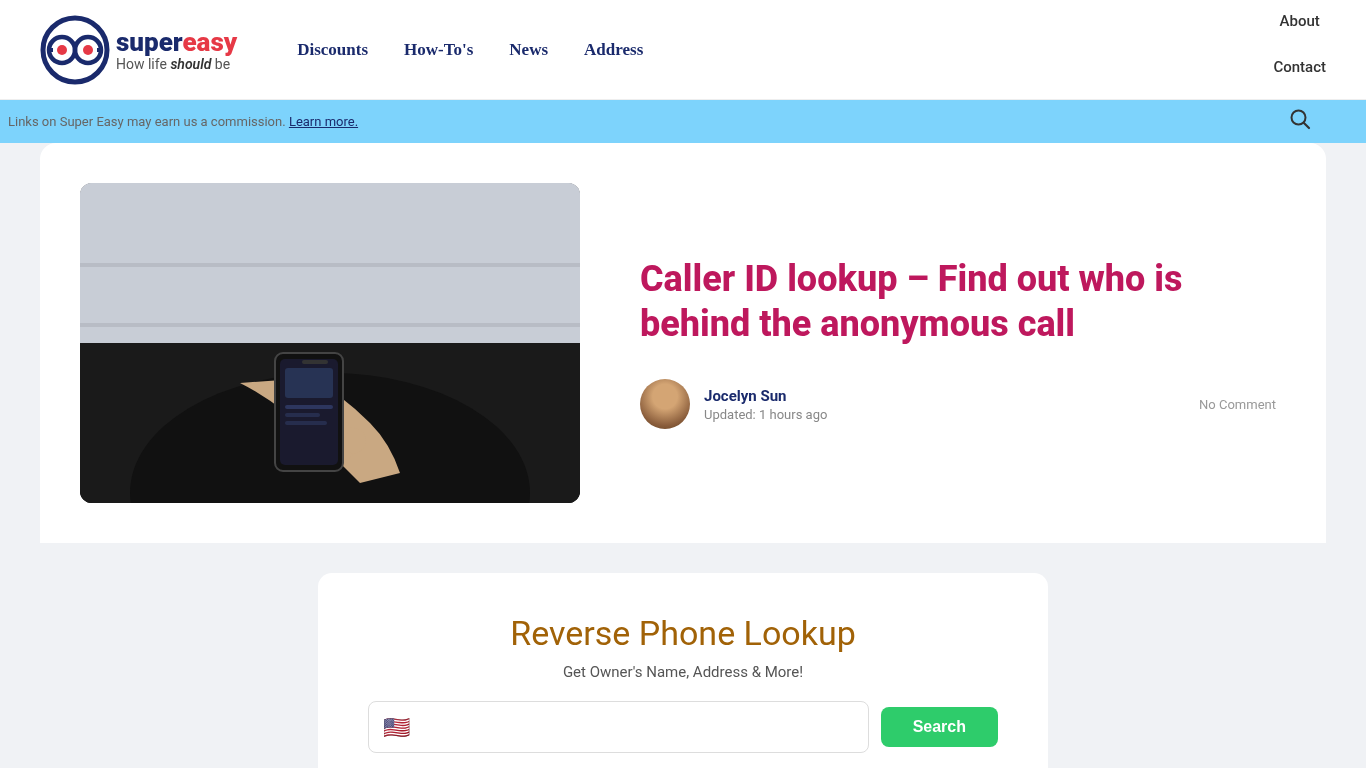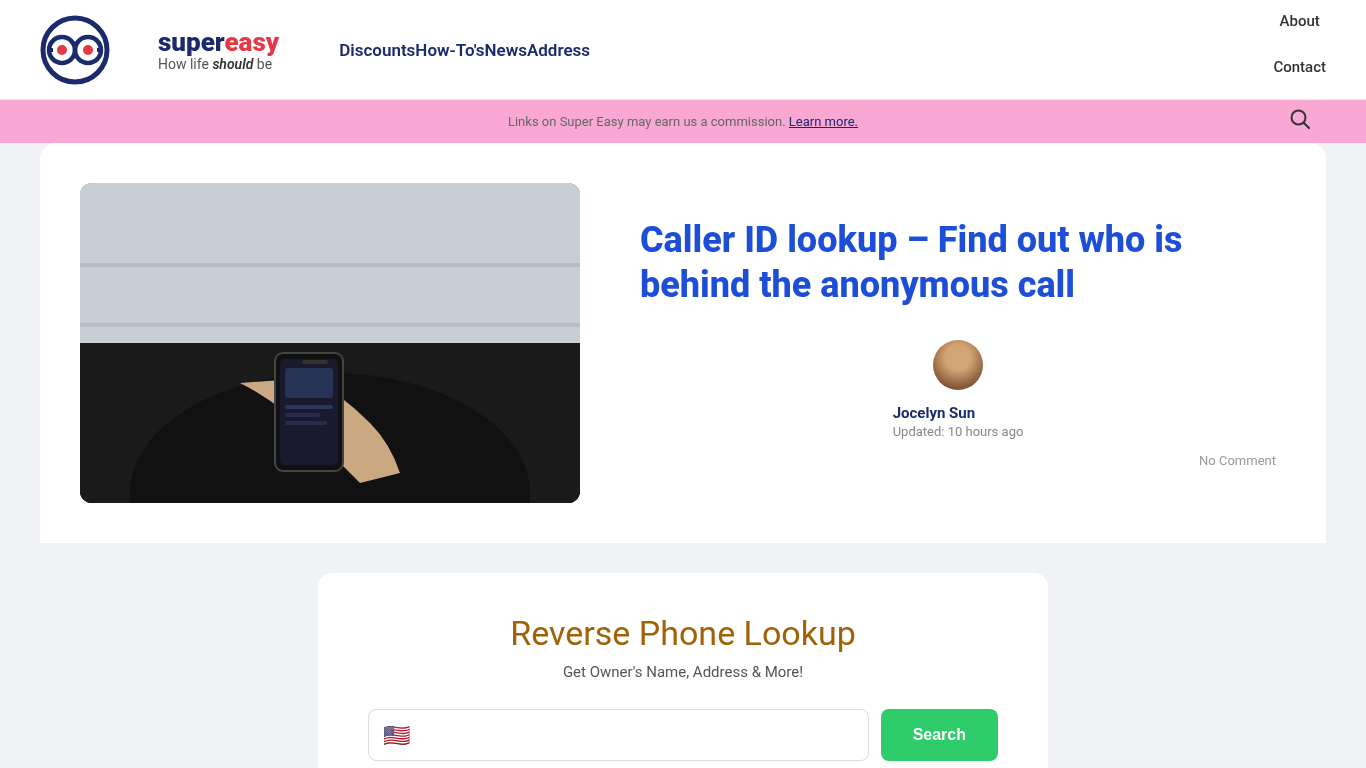--- a/index.html
+++ b/index.html
@@ -33,39 +33,40 @@
     .logo-icon {
       width: 70px;
       height: 70px;
       margin-right: 6px;
     }
 
     .logo-text-area {
       display: flex;
       flex-direction: column;
       line-height: 1;
-      margin-left: 42px;
     }
 
     .logo-tagline {
       font-size: 14px;
       color: #555;
       margin-top: 2px;
     }
 
     .logo-tagline em {
       font-style: italic;
       font-weight: 600;
       color: #333;
     }
 
     nav.main-nav {
       display: flex;
       align-items: center;
+      gap: 36px;
       flex: 1;
+      font-family: Liberation Serif, serif;
     }
 
     nav.main-nav a {
       text-decoration: none;
       font-size: 17px;
       font-weight: 600;
       color: #1a2a6c;
       transition: color 0.2s;
     }
 
@@ -88,23 +89,23 @@
       border: none;
       cursor: pointer;
       color: #333;
       display: flex;
       align-items: center;
       padding: 4px;
     }
 
     
     .notice-bar {
-      background: #f9a8d4;
-      text-align: center;
-      padding: 14px 15px;
+      background: #7dd3fc;
+      text-align: left;
+      padding: 14px 8px;
       font-size: 13px;
       color: #666;
     }
 
     .notice-bar a {
       color: #1a2a6c;
       text-decoration: underline;
     }
 
     
@@ -161,30 +162,29 @@
       background: linear-gradient(180deg, #222 0%, #111 100%);
     }
 
     .article-content {
       flex: 1;
     }
 
     .article-title {
       font-size: 36px;
       font-weight: 800;
-      color: #1d4ed8;
+      color: #be185d;
       line-height: 1.25;
       margin-bottom: 32px;
     }
 
     .author-row {
       display: flex;
       align-items: center;
       gap: 14px;
-      flex-direction: column;
     }
 
     .author-avatar {
       width: 50px;
       height: 50px;
       border-radius: 50%;
       background: linear-gradient(135deg, #c9a96e, #a0785a);
       flex-shrink: 0;
       overflow: hidden;
       display: flex;
@@ -240,21 +240,21 @@
     .widget-title {
       font-size: 34px;
       font-weight: 400;
       color: #a16207;
       margin-bottom: 10px;
     }
 
     .widget-subtitle {
       font-size: 15px;
       color: #555;
-      margin-bottom: 28px;
+      margin-bottom: 20px;
     }
 
     .search-bar {
       display: flex;
       gap: 12px;
       align-items: center;
     }
 
     .phone-input-wrapper {
       flex: 1;
@@ -280,21 +280,21 @@
       color: #333;
       flex: 1;
       font-family: inherit;
     }
 
     .search-btn {
       background: #2ecc6b;
       color: #fff;
       border: none;
       border-radius: 8px;
-      height: 52px;
+      height: 40px;
       padding: 0 32px;
       font-size: 16px;
       font-weight: 700;
       cursor: pointer;
       transition: background 0.2s;
     }
   </style>
 </head>
 <body>
 
@@ -390,21 +390,21 @@
 
     <div class="article-content">
       <h1 class="article-title">Caller ID lookup – Find out who is behind the anonymous call</h1>
 
       <div class="author-row">
         <div class="author-avatar">
           <div class="author-avatar-inner"></div>
         </div>
         <div class="author-info">
           <span class="author-name">Jocelyn Sun</span>
-          <span class="author-updated">Updated: 10 hours ago</span>
+          <span class="author-updated">Updated: 1 hours ago</span>
         </div>
         <span class="no-comment">No Comment</span>
       </div>
     </div>
   </div>
 
   <div class="widget-section">
     <div class="lookup-widget">
       <h2 class="widget-title">Reverse Phone Lookup</h2>
       <p class="widget-subtitle">Get Owner's Name, Address &amp; More!</p>

